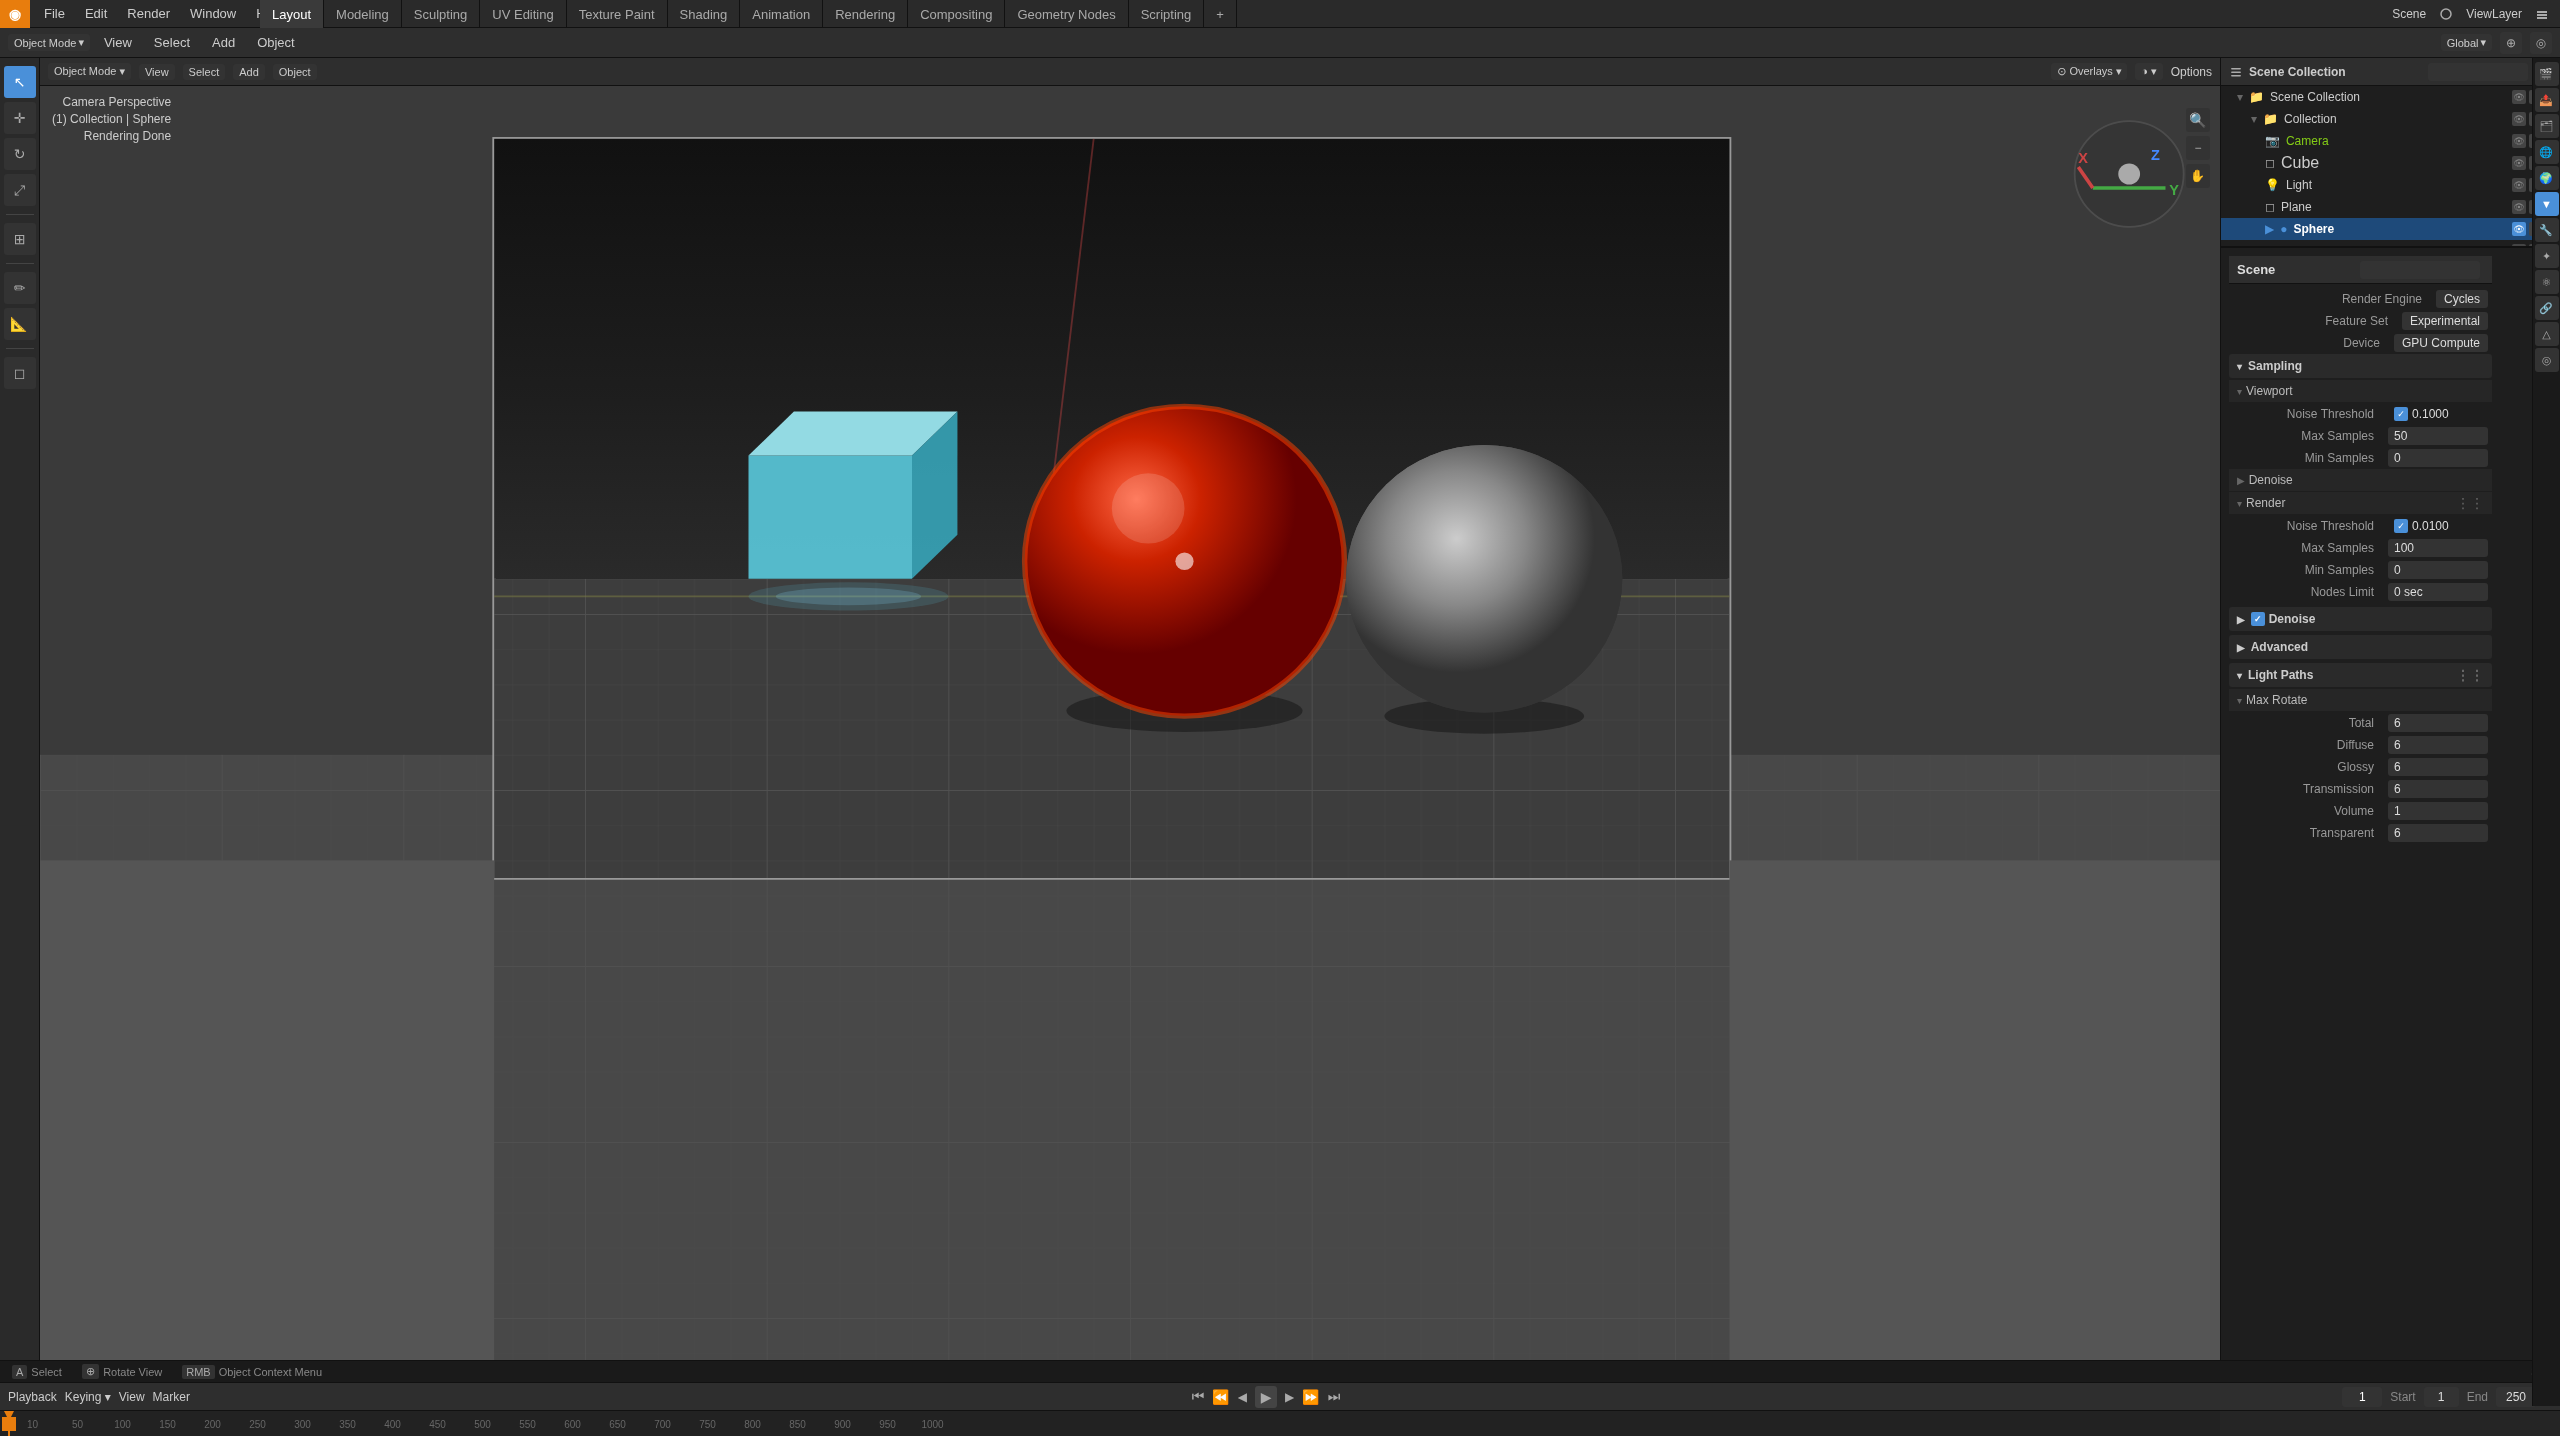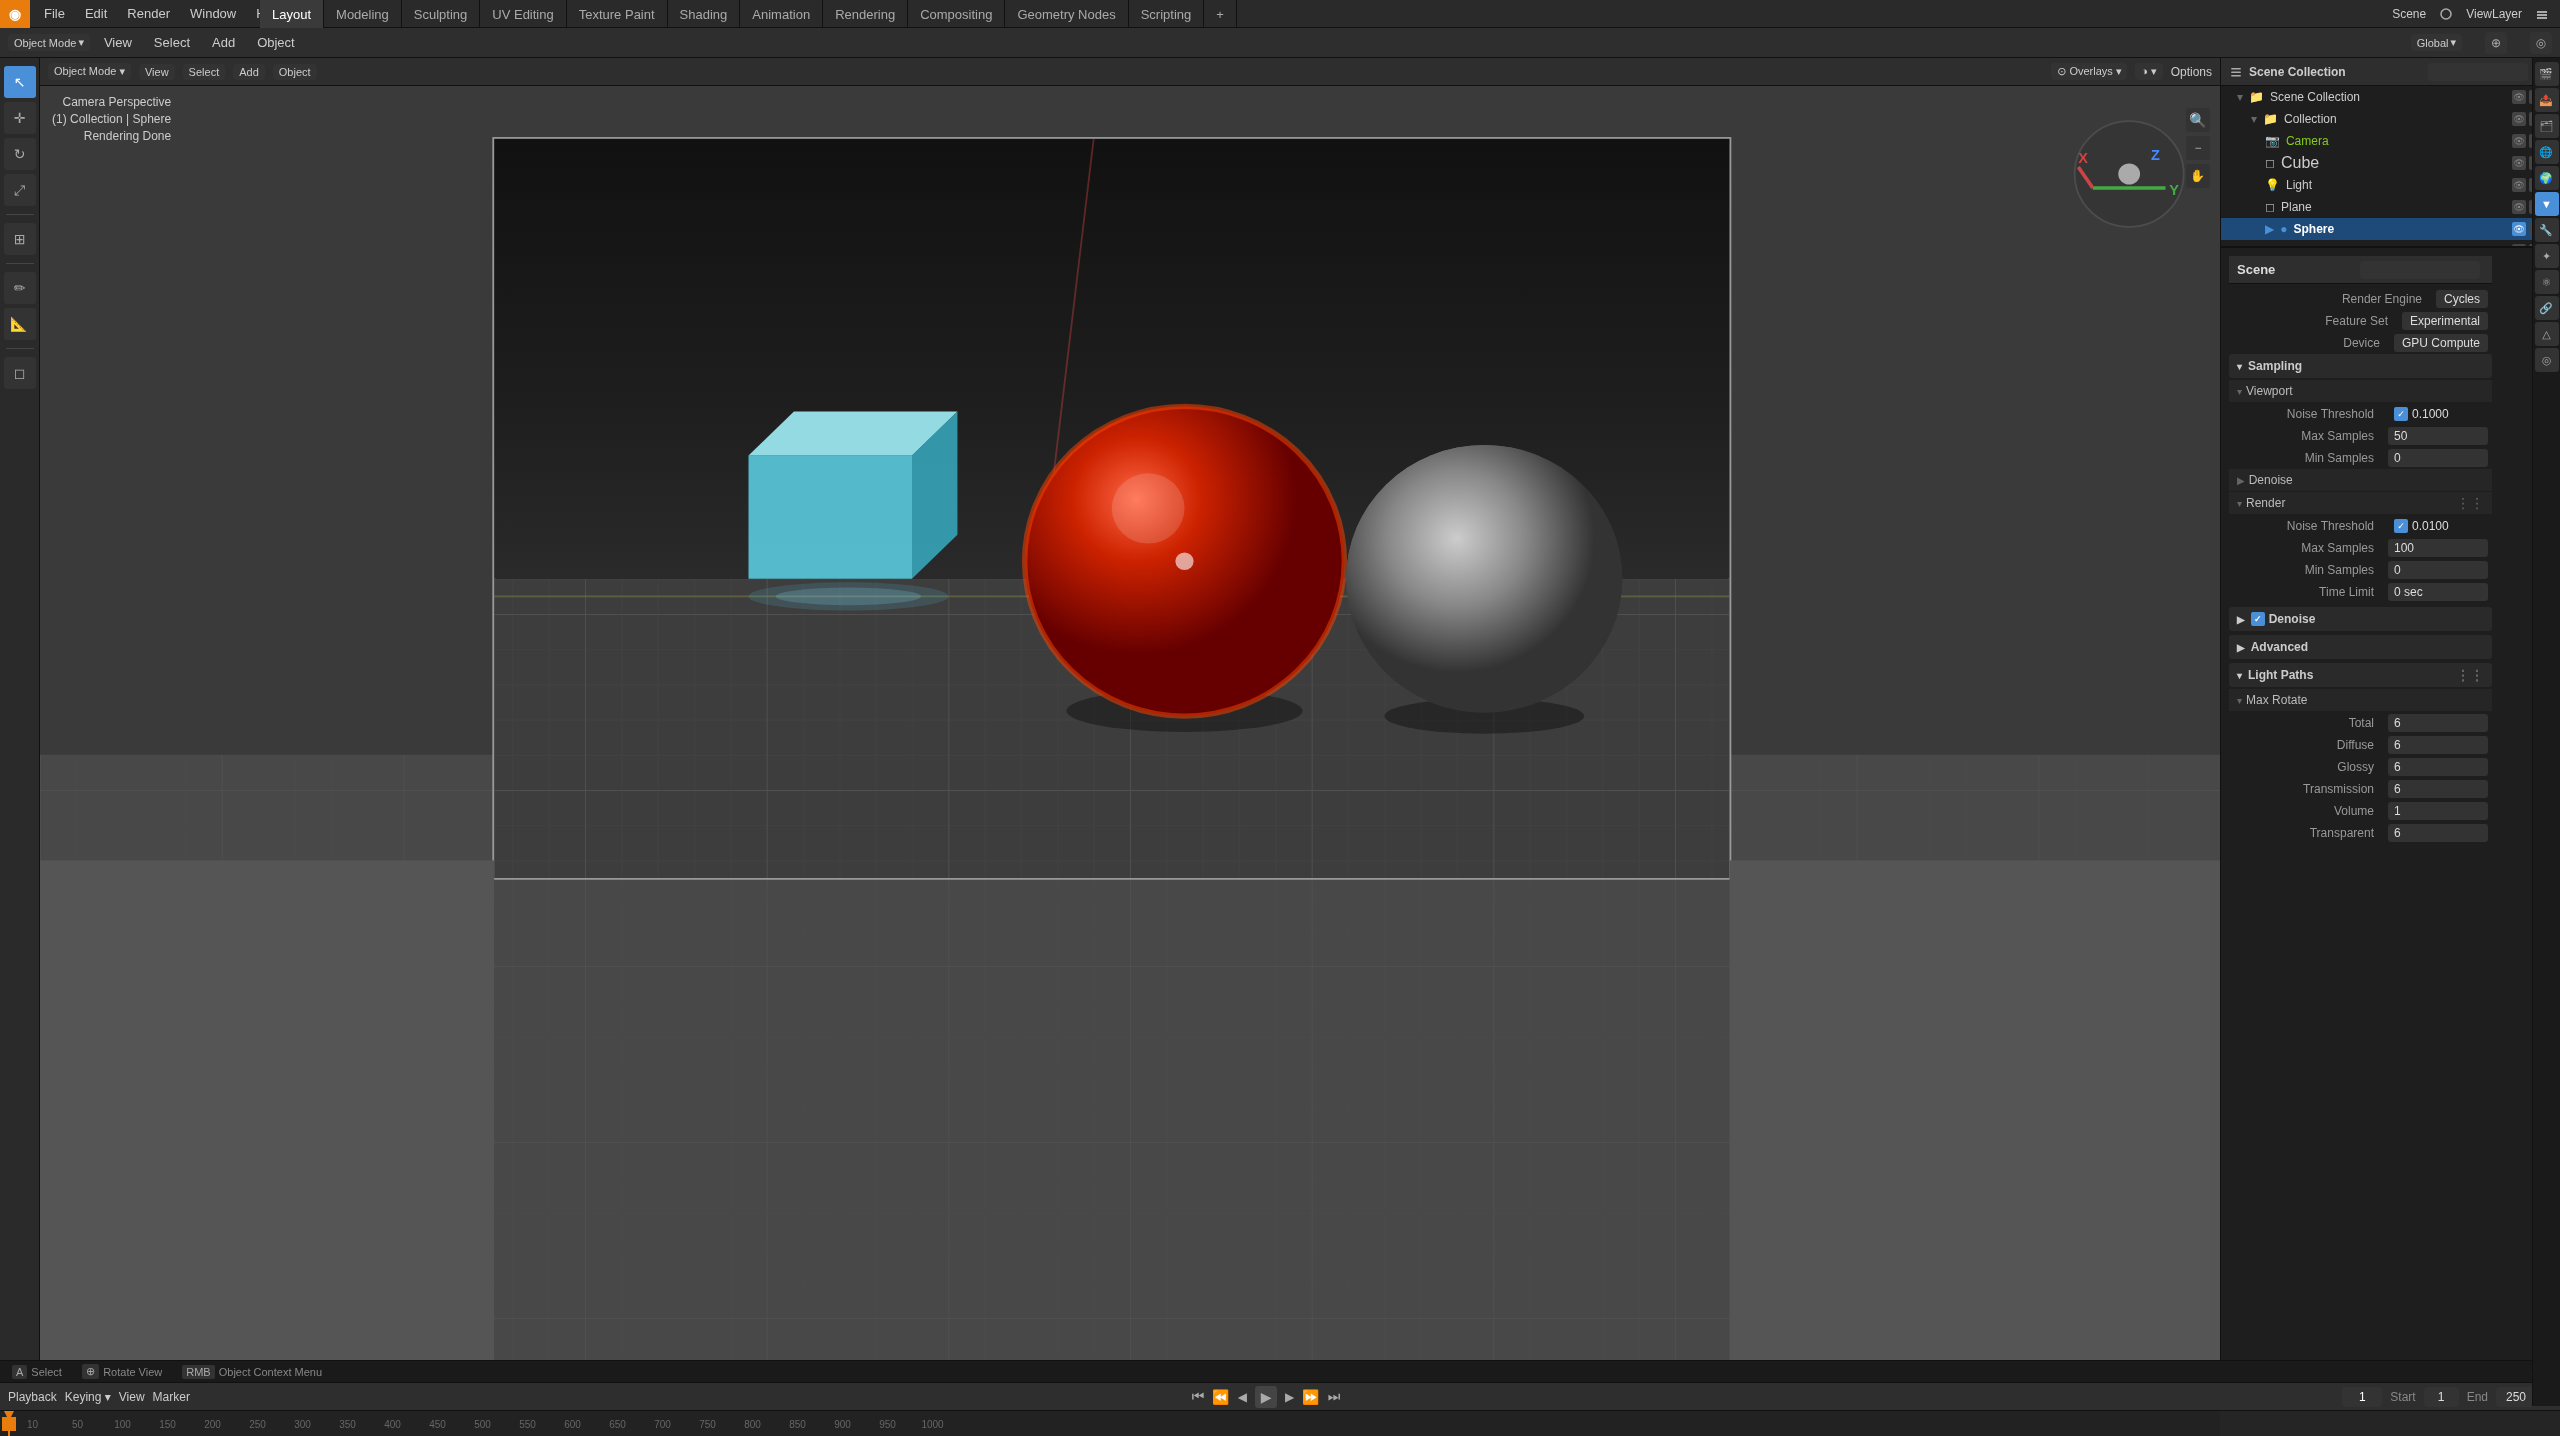--- a/index.html
+++ b/index.html
@@ -401,21 +401,21 @@
     <div class="overlay-btn">
       <span>Object Mode</span>
       <span>▾</span>
     </div>
     <div class="menu-item" style="height:24px;padding:0 8px;">View</div>
     <div class="menu-item" style="height:24px;padding:0 8px;">Select</div>
     <div class="menu-item" style="height:24px;padding:0 8px;">Add</div>
     <div class="menu-item" style="height:24px;padding:0 8px;">Object</div>
   </div>
   <div style="flex:1;"></div>
-  <div style="display:flex; align-items:center; gap:23px;">
+  <div style="display:flex; align-items:center; gap:8px;">
     <div class="overlay-btn">
       <span>Global</span>
       <span>▾</span>
     </div>
     <div style="width:22px;height:22px;background:#333;border-radius:3px;display:flex;align-items:center;justify-content:center;cursor:pointer;color:#aaa;">⊕</div>
     <div style="width:22px;height:22px;background:#333;border-radius:3px;display:flex;align-items:center;justify-content:center;cursor:pointer;color:#aaa;">◎</div>
   </div>
 </div>
 
 <div id="main-layout">
@@ -758,21 +758,21 @@
             <span class="prop-label">Max Samples</span>
             <div class="prop-value">100</div>
           </div>
 
           <div class="prop-row">
             <span class="prop-label">Min Samples</span>
             <div class="prop-value">0</div>
           </div>
 
           <div class="prop-row">
-            <span class="prop-label">Time Limit</span>
+            <span class="prop-label">Nodes Limit</span>
             <div class="prop-value">0 sec</div>
           </div>
         </div>
 
         <div class="prop-section">
           <div class="prop-section-header">
             <span class="arrow">▶</span>
             <div class="prop-checkbox" style="margin-right:4px;">✓</div>
             <span>Denoise</span>
           </div>

